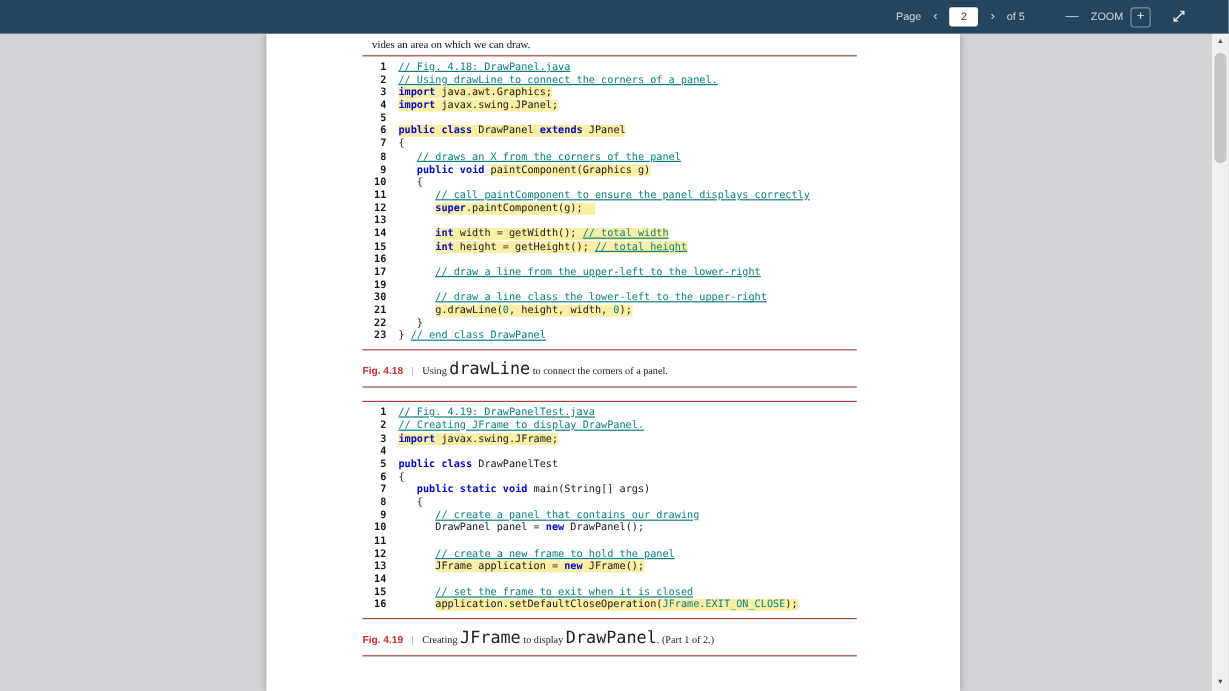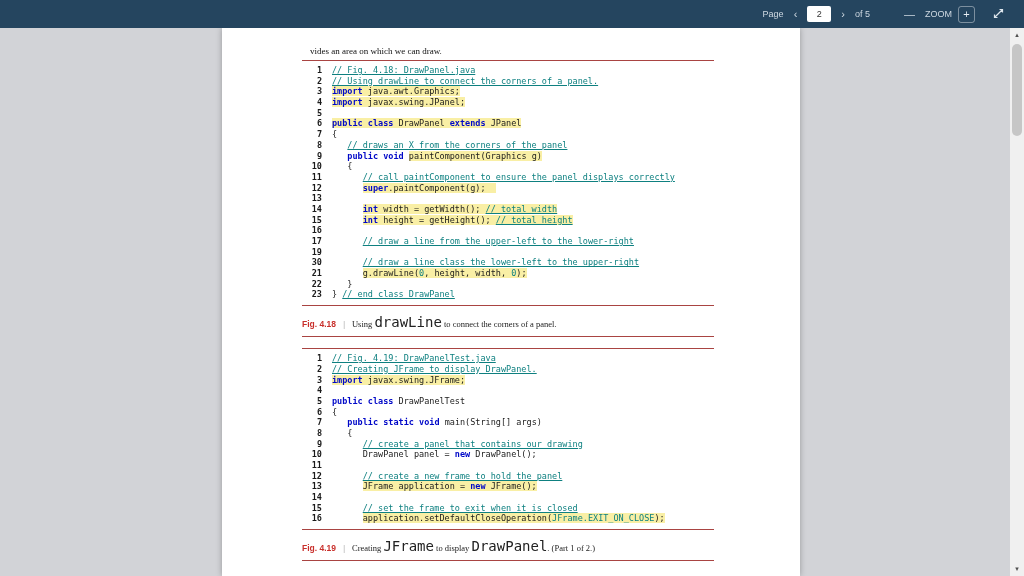--- a/index.html
+++ b/index.html
@@ -5,21 +5,21 @@
   * { margin:0; padding:0; box-sizing:border-box; }
   html,body { width:1024px; height:576px; overflow:hidden; }
   body { font-family:"Liberation Sans", sans-serif; background:var(--content-bg,#d2d3d7); position:relative; }
 
   
   .toolbar {
     position:absolute; top:0; left:0; width:1024px; height:28px;
     background:var(--toolbar-bg,#25455f);
     display:flex; align-items:center; justify-content:flex-end;
     color:#dde5ec; font-size:9px; z-index:10;
-    padding-right:18px;
+    padding-right:34px;
   }
   .tb-item { display:flex; align-items:center; }
   .tb-label { color:#cfd9e2; }
   .tb-btn {
     background:none; border:none; color:#cfd9e2; cursor:pointer;
     font-size:11px; line-height:1; padding:2px 4px; font-family:"Liberation Sans",sans-serif;
   }
   .page-input {
     width:24px; height:16px; border:none; border-radius:2px;
     text-align:center; font-size:9px; color:#333; background:#fff;
@@ -31,21 +31,21 @@
   }
   .expand-btn { background:none; border:none; cursor:pointer; padding:2px; }
   .ml6{margin-left:6px;} .ml30{margin-left:30px;} .ml16{margin-left:16px;}
 
   
   .content { position:absolute; top:28px; left:0; right:0; bottom:0; }
   .page {
     position:absolute; left:222px; top:0; bottom:0; width:578px;
     background:var(--page-bg,#ffffff);
     box-shadow:0 0 6px rgba(0,0,0,.28);
-    padding:18px 0 0 80px; overflow:hidden;
+    padding:4px 0 0 80px; overflow:hidden;
   }
   .page-top-text {
     font-family:"Liberation Serif", serif; font-size:9px; color:#111;
     padding-left:8px; height:11px; line-height:11px; margin-bottom:3px;
   }
 
   
   .code-block {
     width:412px;
     border-top:1px solid var(--accent-rule,#a94442);

